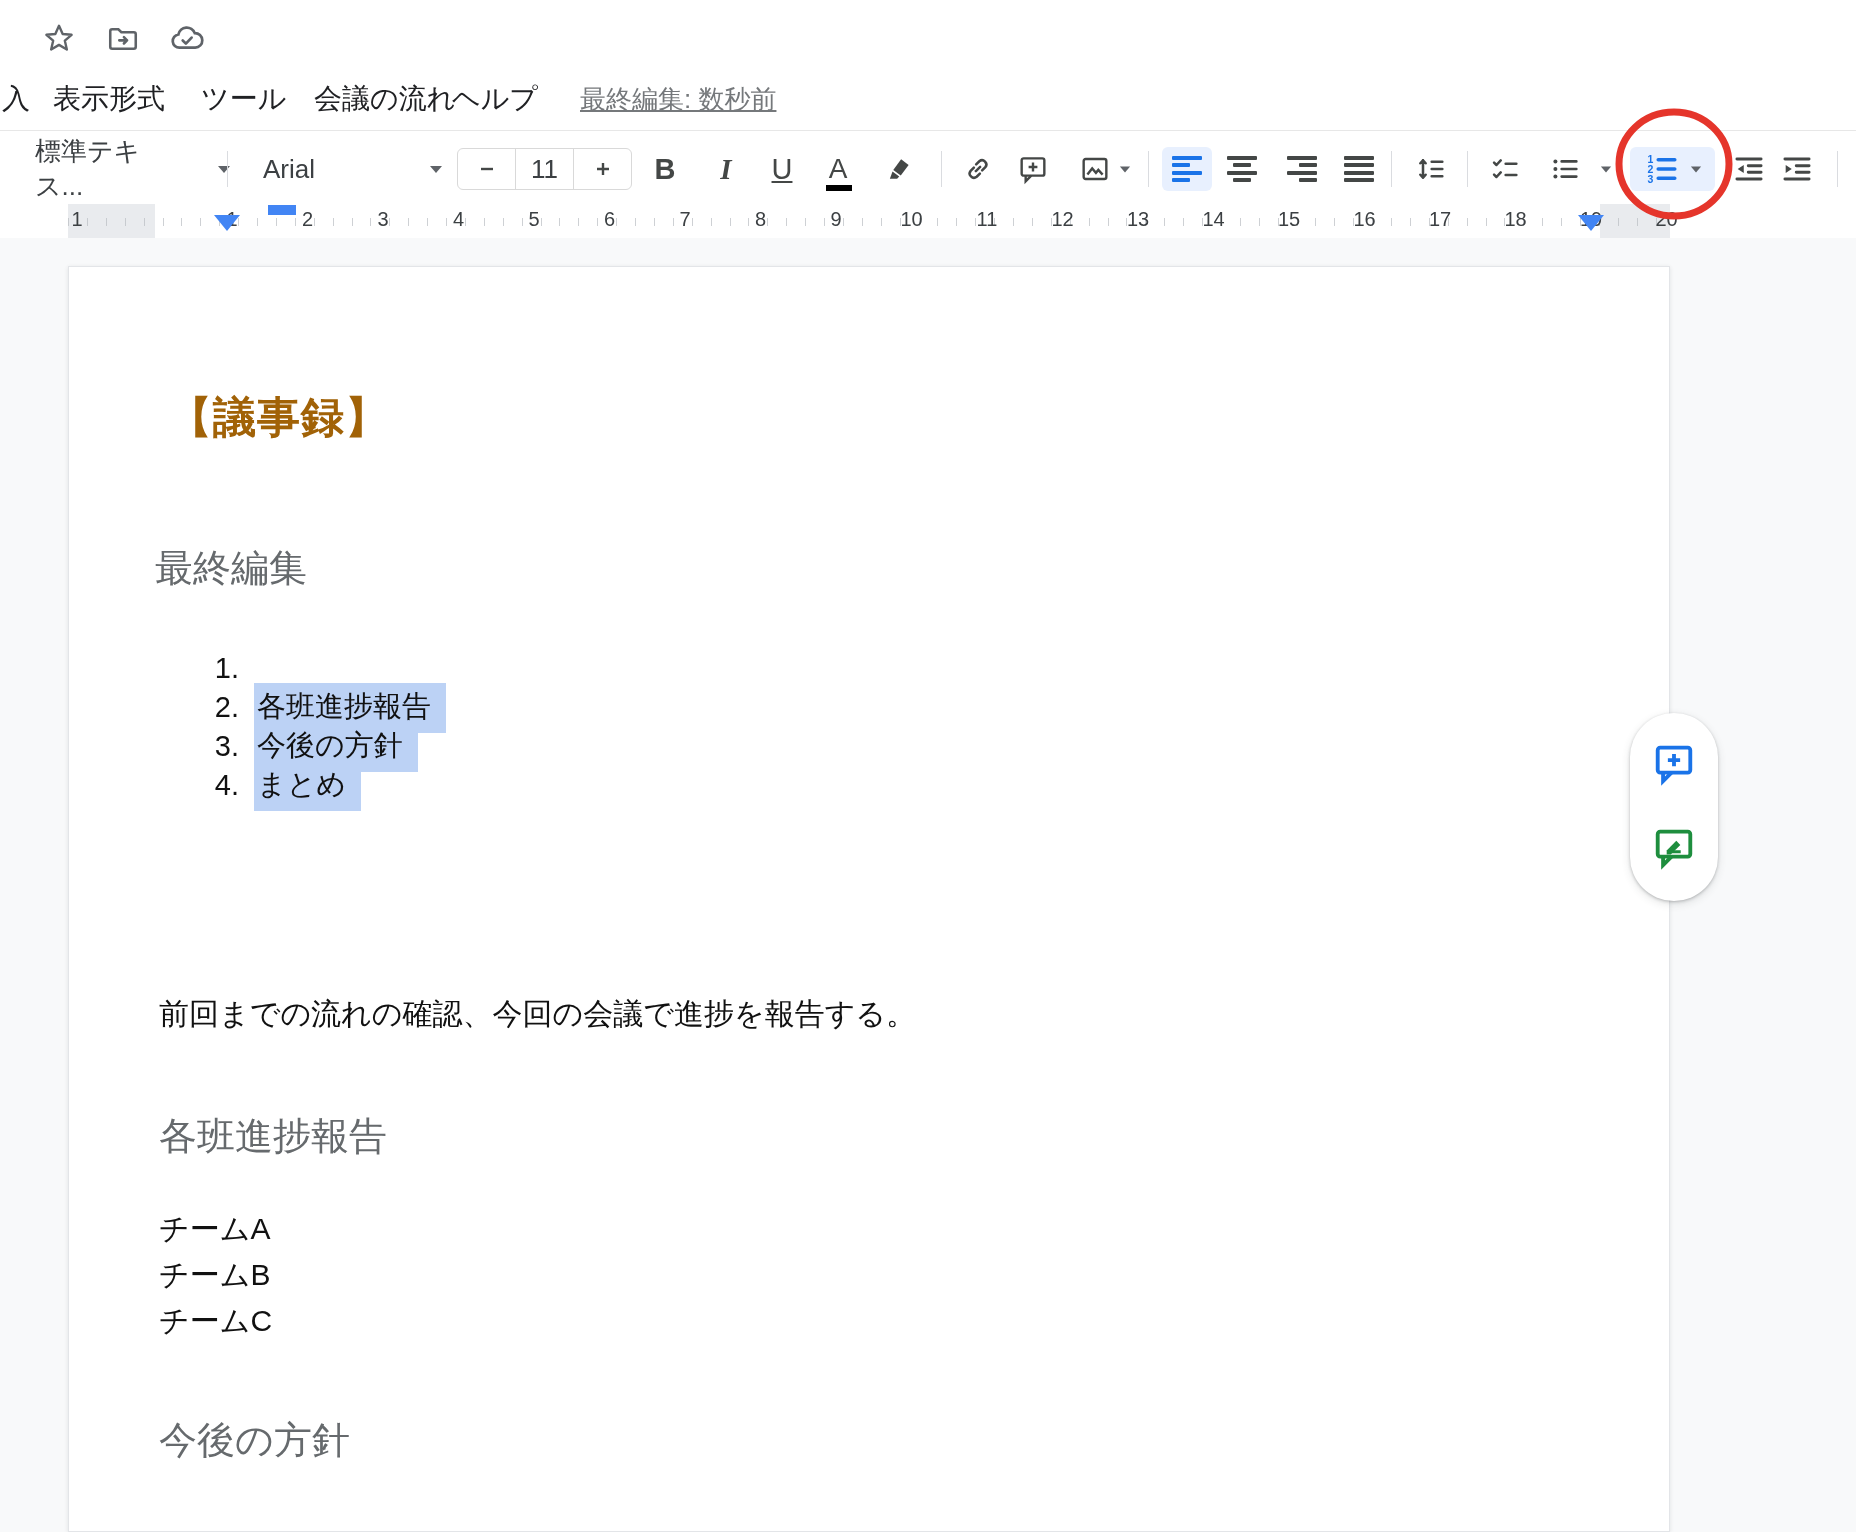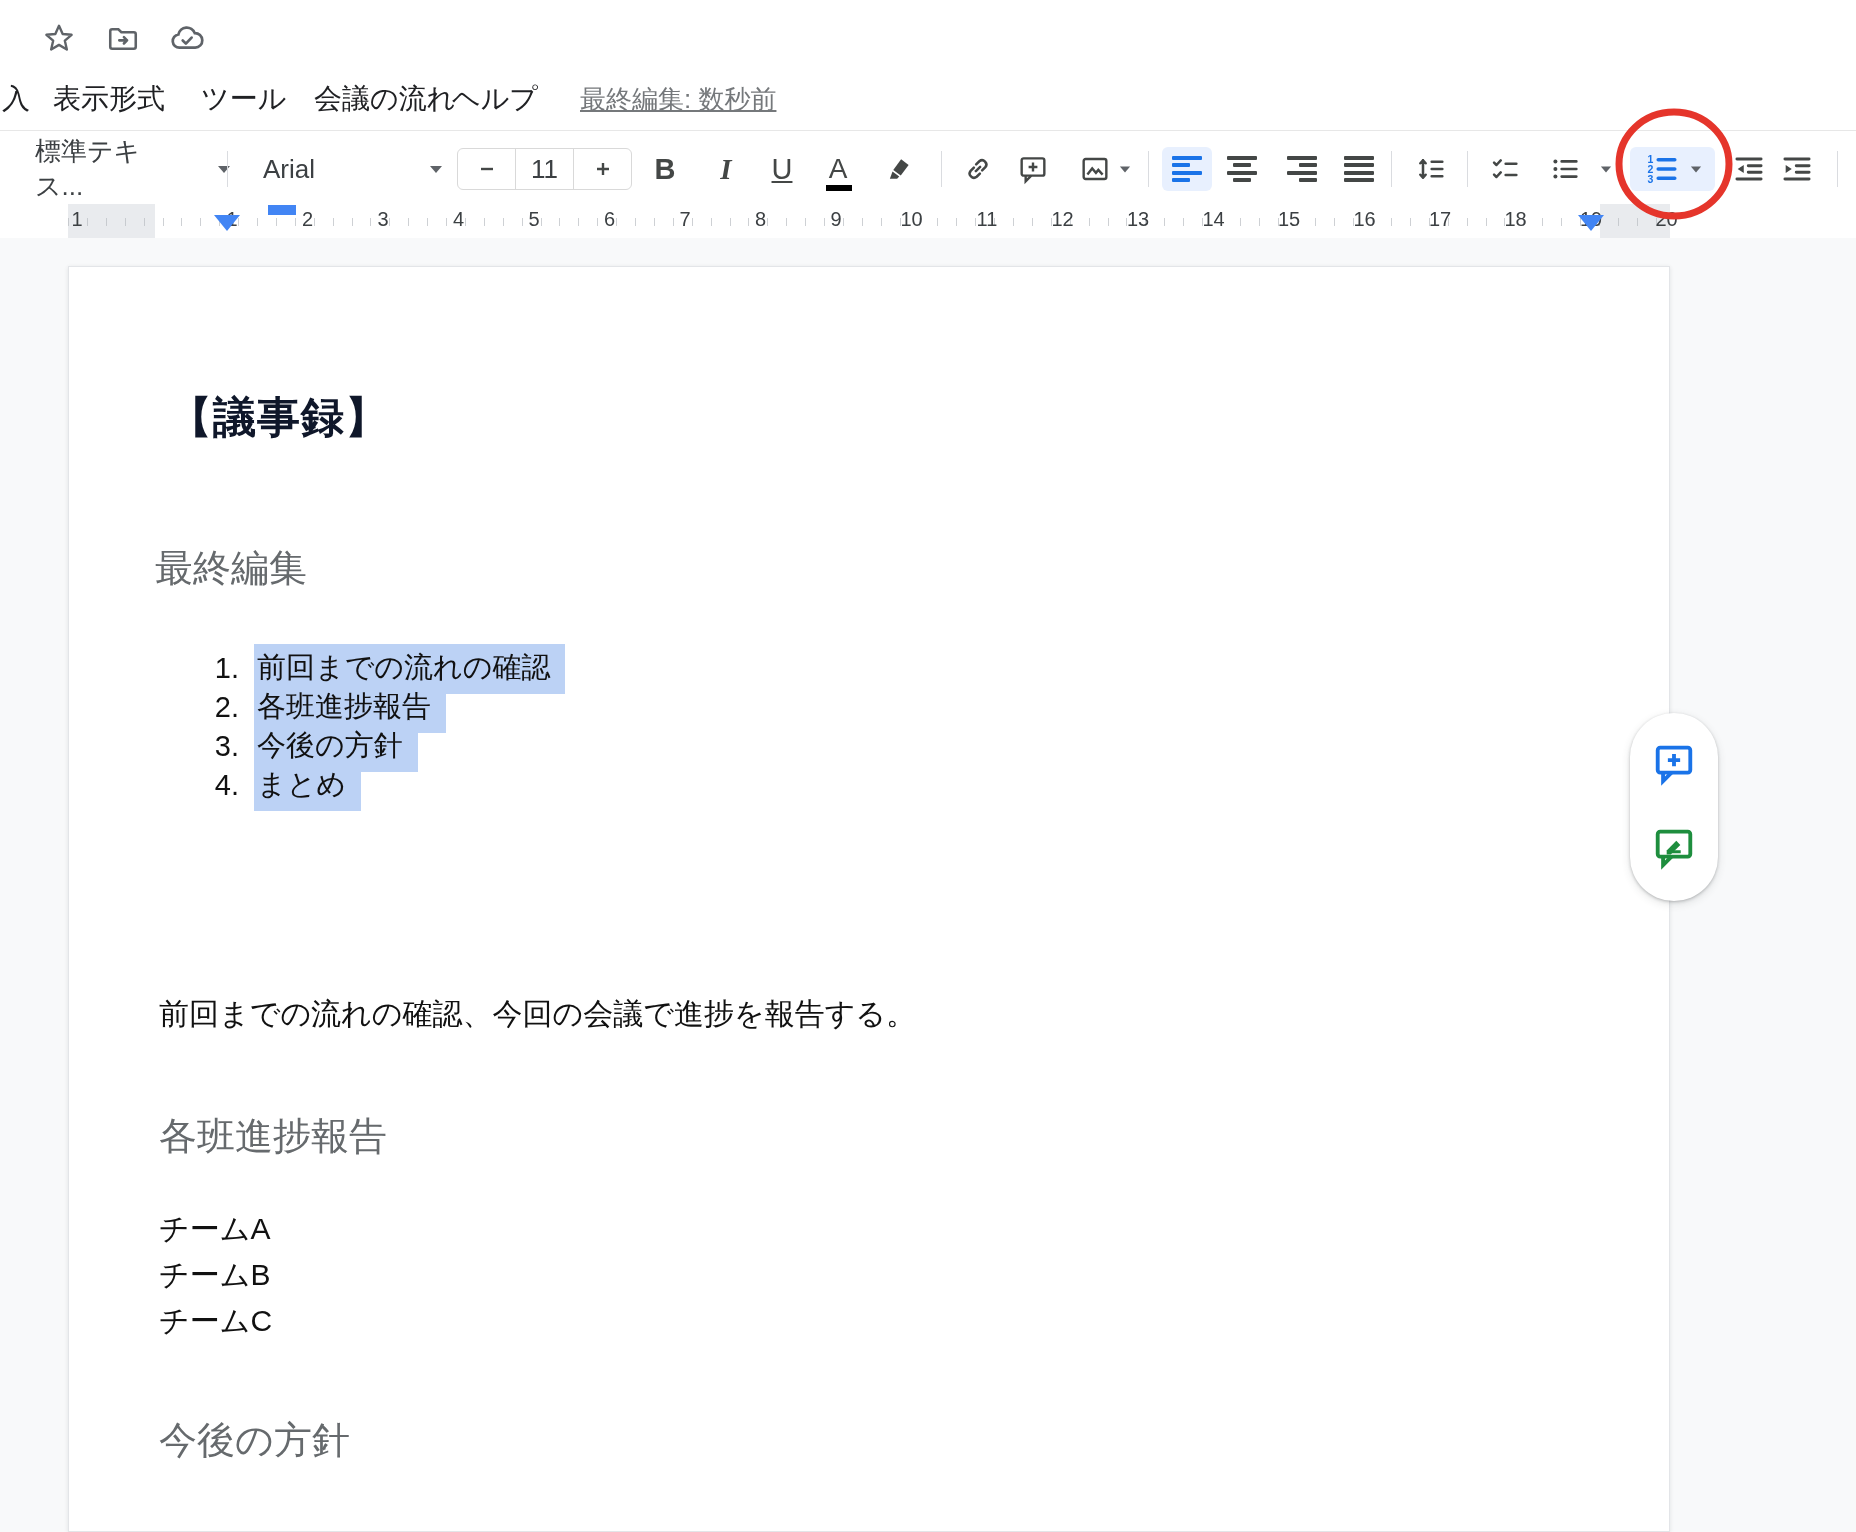--- a/index.html
+++ b/index.html
@@ -48,21 +48,21 @@
   .ruler .ticks { position:absolute; left:0; top:14px; width:1602px; height:8px;
     background:repeating-linear-gradient(to right,#b9bdc2 0 1px,transparent 1px 18.9px); opacity:.7; }
   .ruler-num { position:absolute; top:4px; transform:translateX(-50%); font-size:20px; color:#3c4043; }
   .ind-flag { position:absolute; left:200px; top:1px; width:28px; height:10px; background:#4285f4; }
   .ind-tri { position:absolute; width:0; height:0; border-left:13px solid transparent; border-right:13px solid transparent; border-top:16px solid #4285f4; top:11px; }
 
   
   .canvas { position:absolute; left:0; top:238px; width:1856px; height:1294px; background:#f8f9fa; }
   .page { position:absolute; left:68px; top:28px; width:1602px; height:1266px; background:#fff;
     border:1px solid #e3e5e8; box-shadow:0 1px 4px rgba(60,64,67,.12); }
-  .doc-title { position:absolute; left:100px; top:122px; font-size:43px; font-weight:bold; color:#0f172a; letter-spacing:1px; }
+  .doc-title { position:absolute; left:100px; top:122px; font-size:43px; font-weight:bold; color:#a16207; letter-spacing:1px; }
   .h-gray { position:absolute; font-size:38px; color:#666a6d; }
   .body-text { position:absolute; font-size:30px; color:#111; }
   .olist { position:absolute; left:0; top:382px; width:700px; }
   .olist .row { position:relative; height:39px; display:flex; align-items:center; }
   .olist .num { position:absolute; left:120px; width:50px; text-align:right; font-size:29px; color:#111; }
   .olist .hl { position:absolute; left:185px; font-size:29px; color:#111; background:#bcd2f5; padding:4px 15px 6px 3px; white-space:nowrap; }
 
   
   .pill { position:absolute; left:1630px; top:713px; width:88px; height:188px; background:#fff; border-radius:44px;
     box-shadow:0 1px 3px rgba(60,64,67,.3), 0 3px 8px rgba(60,64,67,.15); display:flex; flex-direction:column;
@@ -275,21 +275,20 @@
   <div class="canvas">
     <div class="page">
 
       <div class="doc-title">【議事録】</div>
 
       <div class="h-gray" style="left:86px; top:276px">最終編集</div>
 
       <div class="olist">
         <div class="row">
           <span class="num">1.</span>
-          <span class="hl">前回までの流れの確認</span>
         </div>
         <div class="row">
           <span class="num">2.</span>
           <span class="hl">各班進捗報告</span>
         </div>
         <div class="row">
           <span class="num">3.</span>
           <span class="hl">今後の方針</span>
         </div>
         <div class="row">

